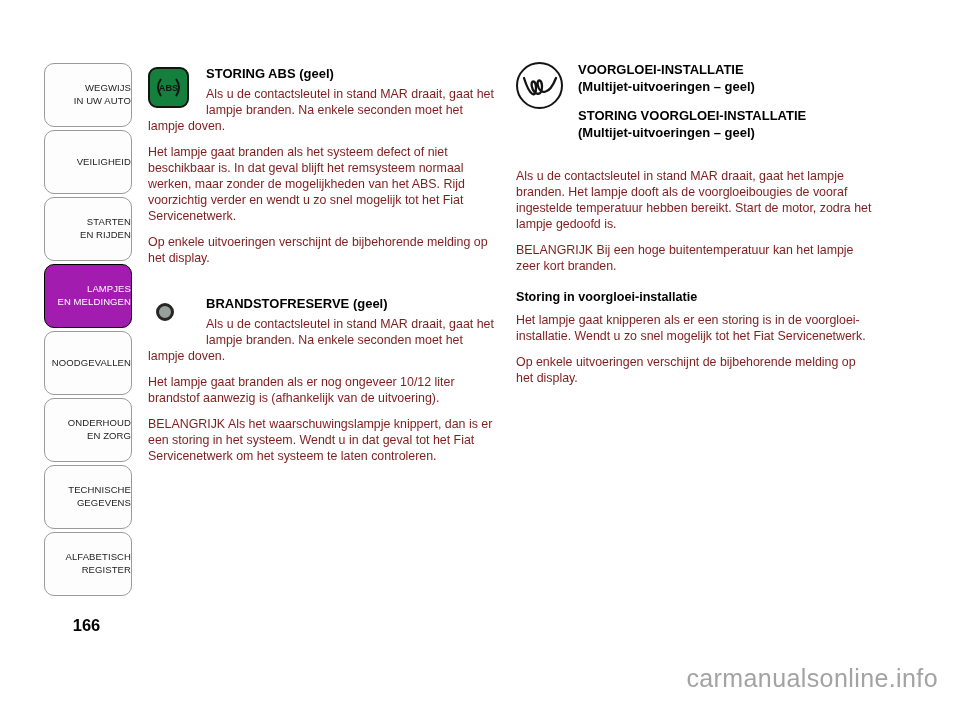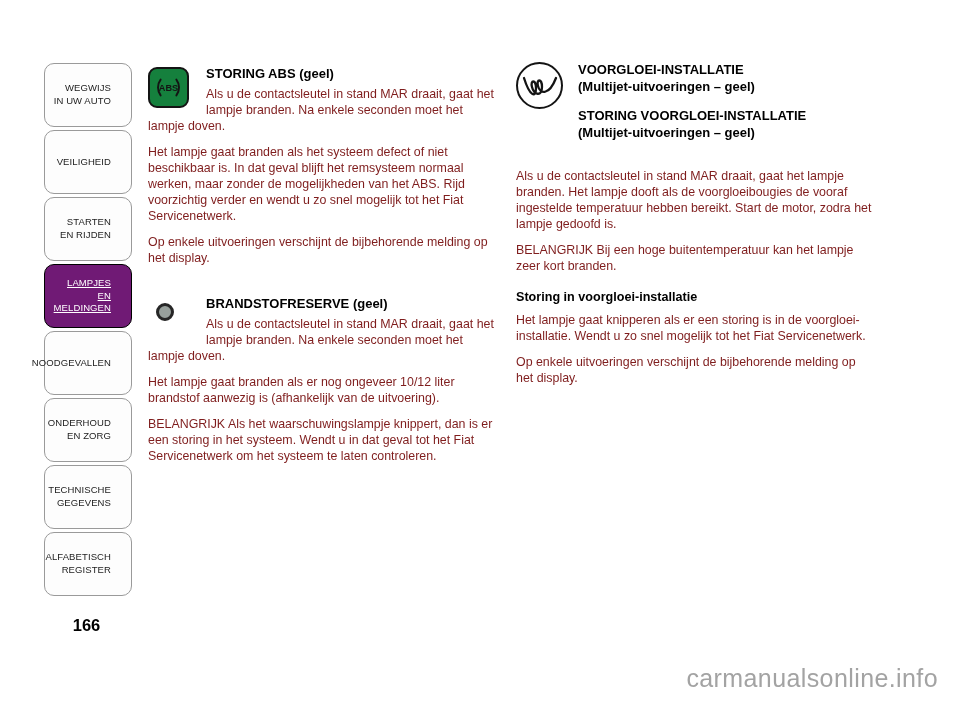--- a/index.html
+++ b/index.html
@@ -16,25 +16,25 @@
   .sidebar {
     position:absolute; left:44px; top:63px; width:88px;
     display:flex; flex-direction:column; gap:3px;
   }
   .tab {
     height:64px;
     border:1px solid #9a9a9a;
     border-radius:10px;
     background:#fdfdfd;
     display:flex; flex-direction:column; justify-content:center; align-items:flex-end;
-    padding-right:20px;
+    padding-right:0;
     font-size:9.5px; line-height:1.35; color:#1c1c1c;
     text-align:right; letter-spacing:0.1px;
   }
-  .tab.active { background:#701a75; border-color:#000; color:#fff;text-decoration:underline; }
+  .tab.active { background:#a21caf; border-color:#000; color:#fff; }
   .page-number {
     position:absolute; left:44px; top:616px; width:88px;
     text-align:center; padding-right:3px;
     font-weight:bold; font-size:16.5px; color:#000;
   }
 
   
   .col-left  { position:absolute; left:148px; top:64px; width:352px; }
   .col-right { position:absolute; left:516px; top:62px; width:358px; }
 

